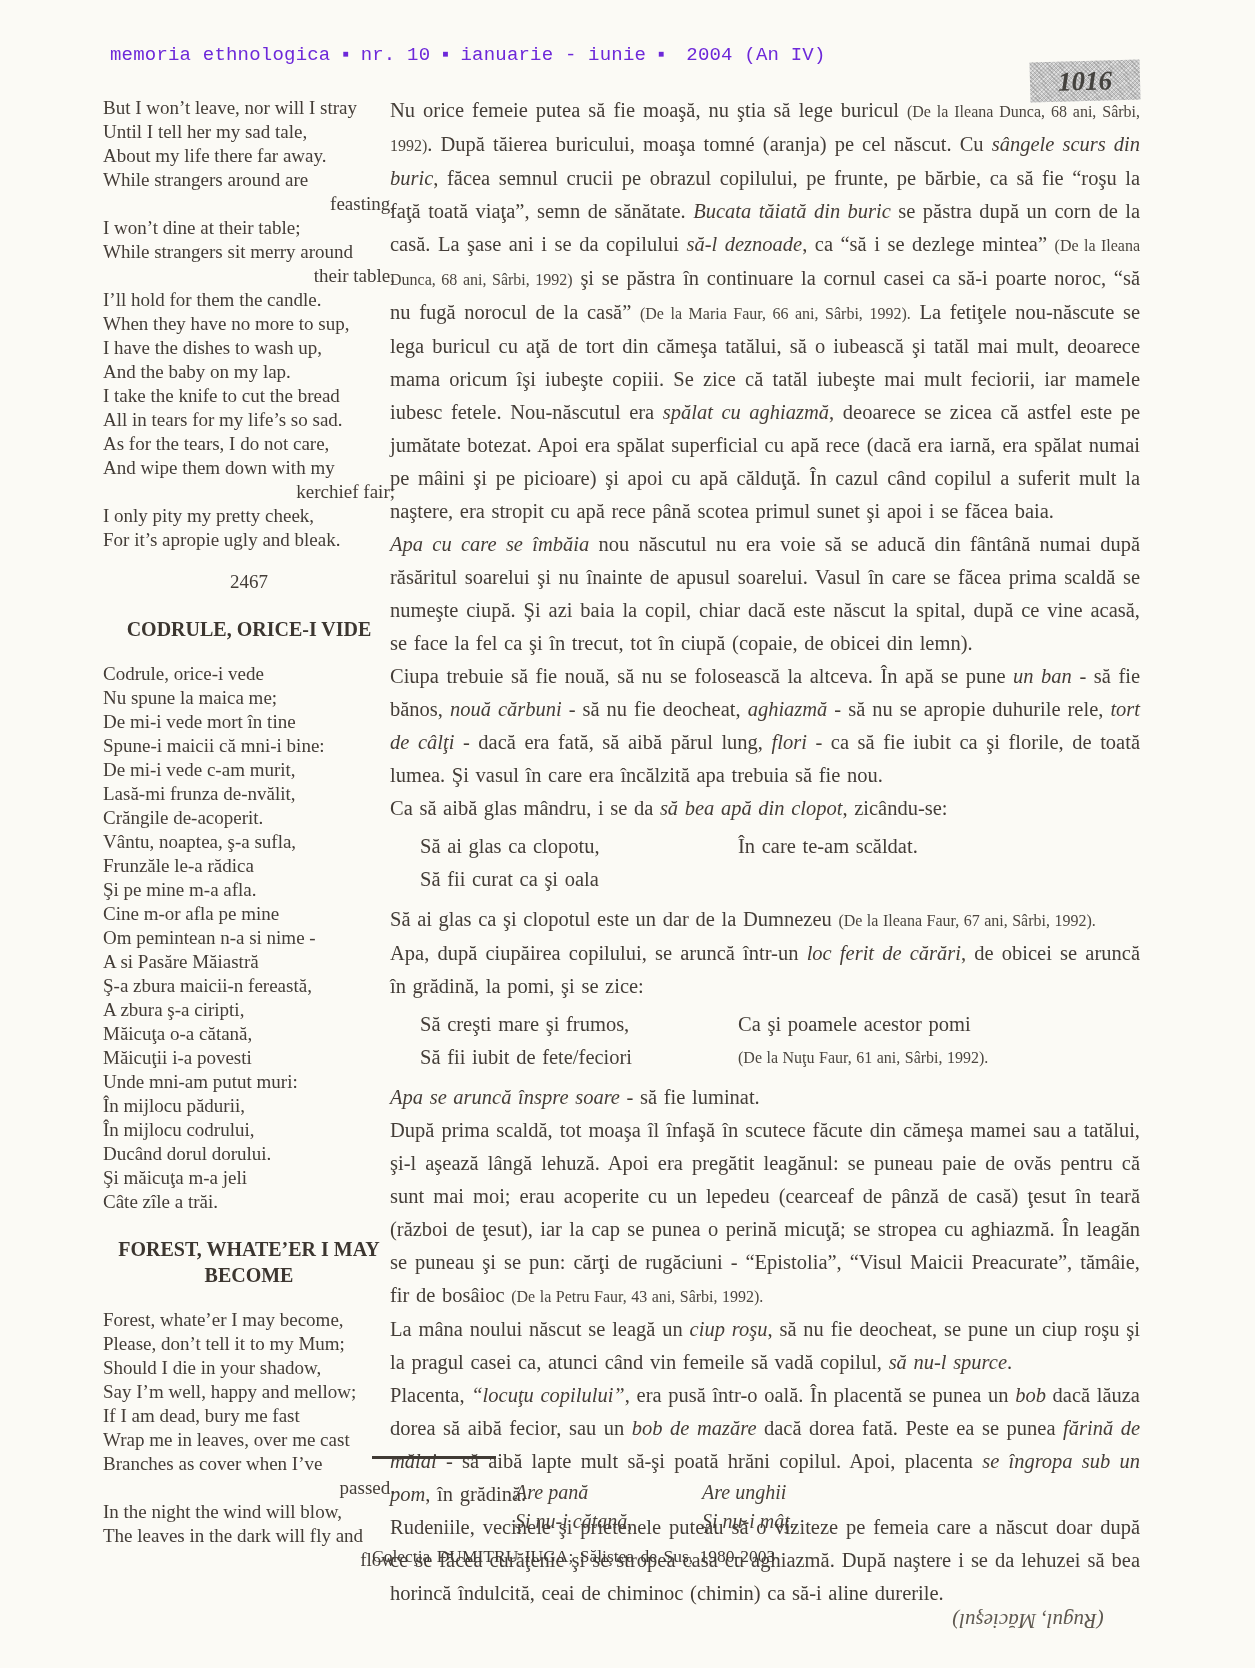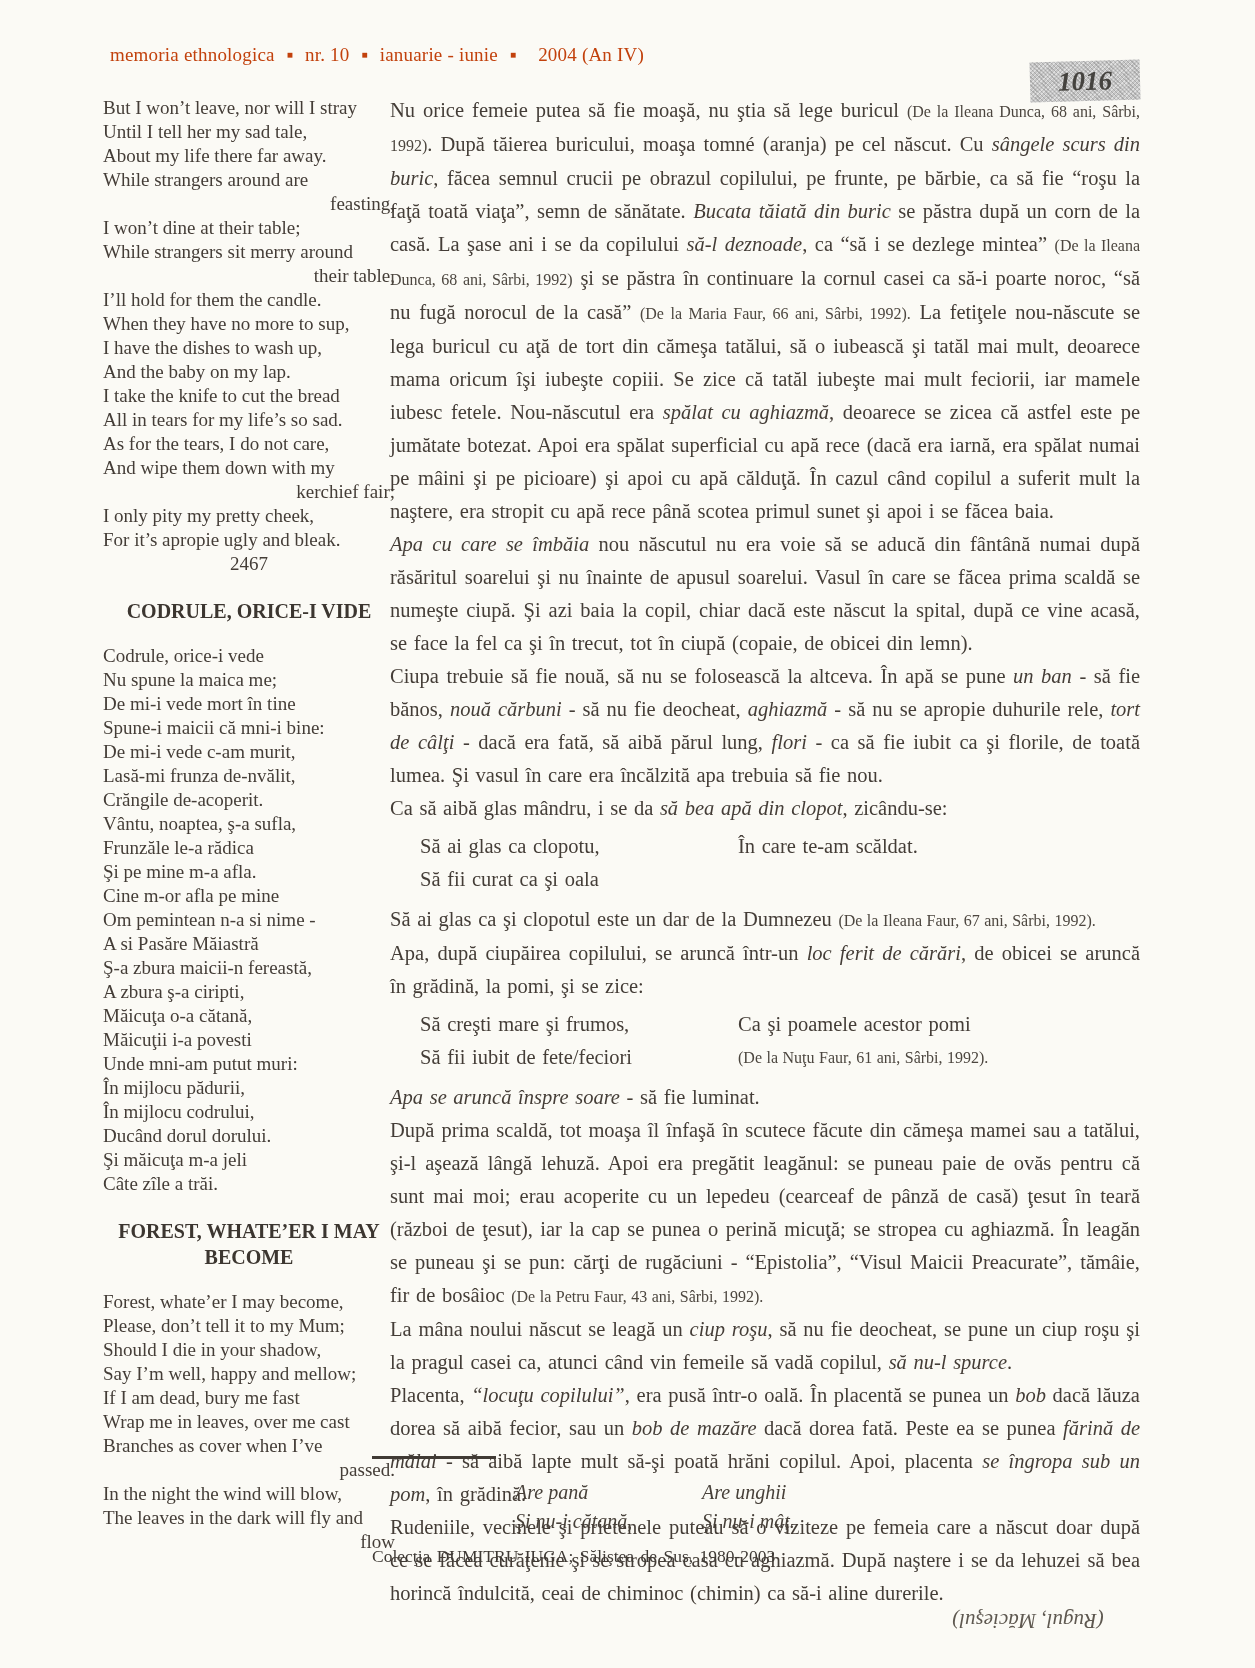--- a/index.html
+++ b/index.html
@@ -5,40 +5,40 @@
   html,body{margin:0;padding:0;background:#e8e6e0;}
   .page{
     position:relative;width:1255px;height:1668px;margin:0 auto;
     background:#fbfaf5;overflow:hidden;
     font-family:"Liberation Serif","DejaVu Serif",serif;
     color:#443d37;
   }
   
   .header{
     position:absolute;left:110px;top:44px;
-    font-family:Liberation Serif, serif;
-    font-size:19px;color:#c2410c;letter-spacing:.2px;white-space:nowrap;
+    font-family:Liberation Mono, monospace;
+    font-size:19px;color:#6d28d9;letter-spacing:.2px;white-space:nowrap;
   }
   .header .sq{font-size:10px;vertical-align:3px;margin:0 12px;}
   .header .sq.wide{margin-right:22px;}
   .pagenum{
     position:absolute;left:1030px;top:61px;width:110px;height:40px;
     background-color:#c6c6c6;
     background-image:
       repeating-linear-gradient(45deg,rgba(90,90,90,.28) 0 1px,transparent 1px 3px),
       repeating-linear-gradient(-45deg,rgba(255,255,255,.45) 0 1px,transparent 1px 3px);
     display:flex;align-items:center;justify-content:center;
     font-style:italic;font-weight:bold;font-size:27px;color:#45433f;
     transform:rotate(-1.5deg);
   }
   
   .leftcol{position:absolute;left:103px;top:96px;width:292px;font-size:19px;line-height:24px;}
   .pline{white-space:nowrap;}
   .pline.cont{text-align:right;}
-  .pnum{text-align:center;margin-top:0;}
+  .pnum{text-align:center;margin-top:18px;}
   .ptitle{text-align:center;font-weight:bold;font-size:20px;line-height:26px;margin-top:22px;color:#3c3630;}
   .poem{margin-top:20px;}
   
   .rightcol{
     position:absolute;left:390px;top:94px;width:750px;
     font-size:20.5px;line-height:33px;text-align:justify;word-spacing:1.5px;
   }
   p.prose{margin:0;}
   .cite{font-size:16px;color:#4c463f;word-spacing:.5px;}
   .verse{margin:5px 0 7px;padding-left:30px;text-align:left;}

